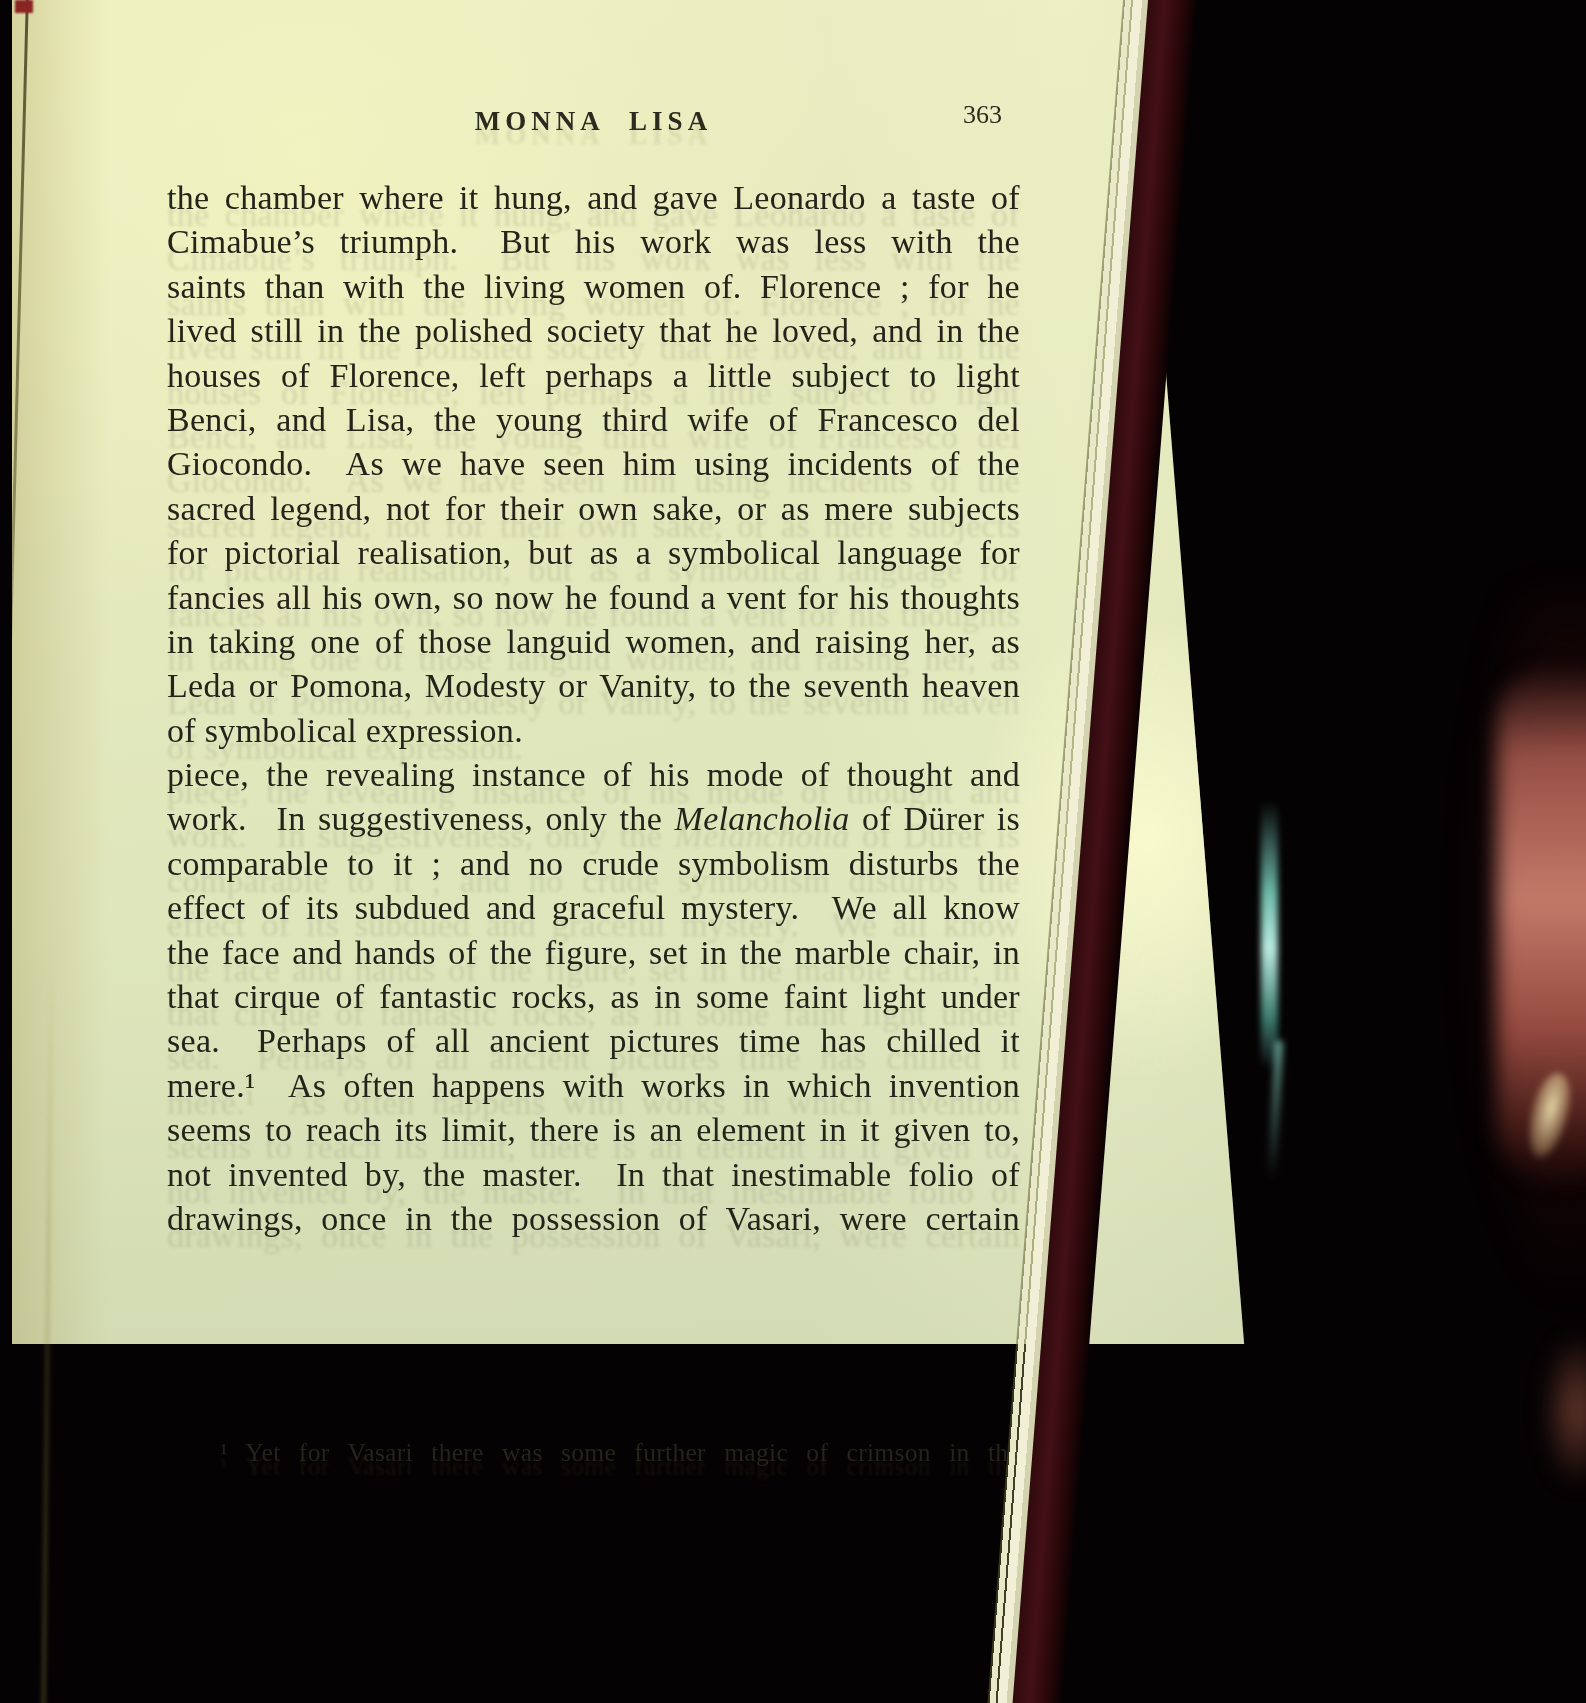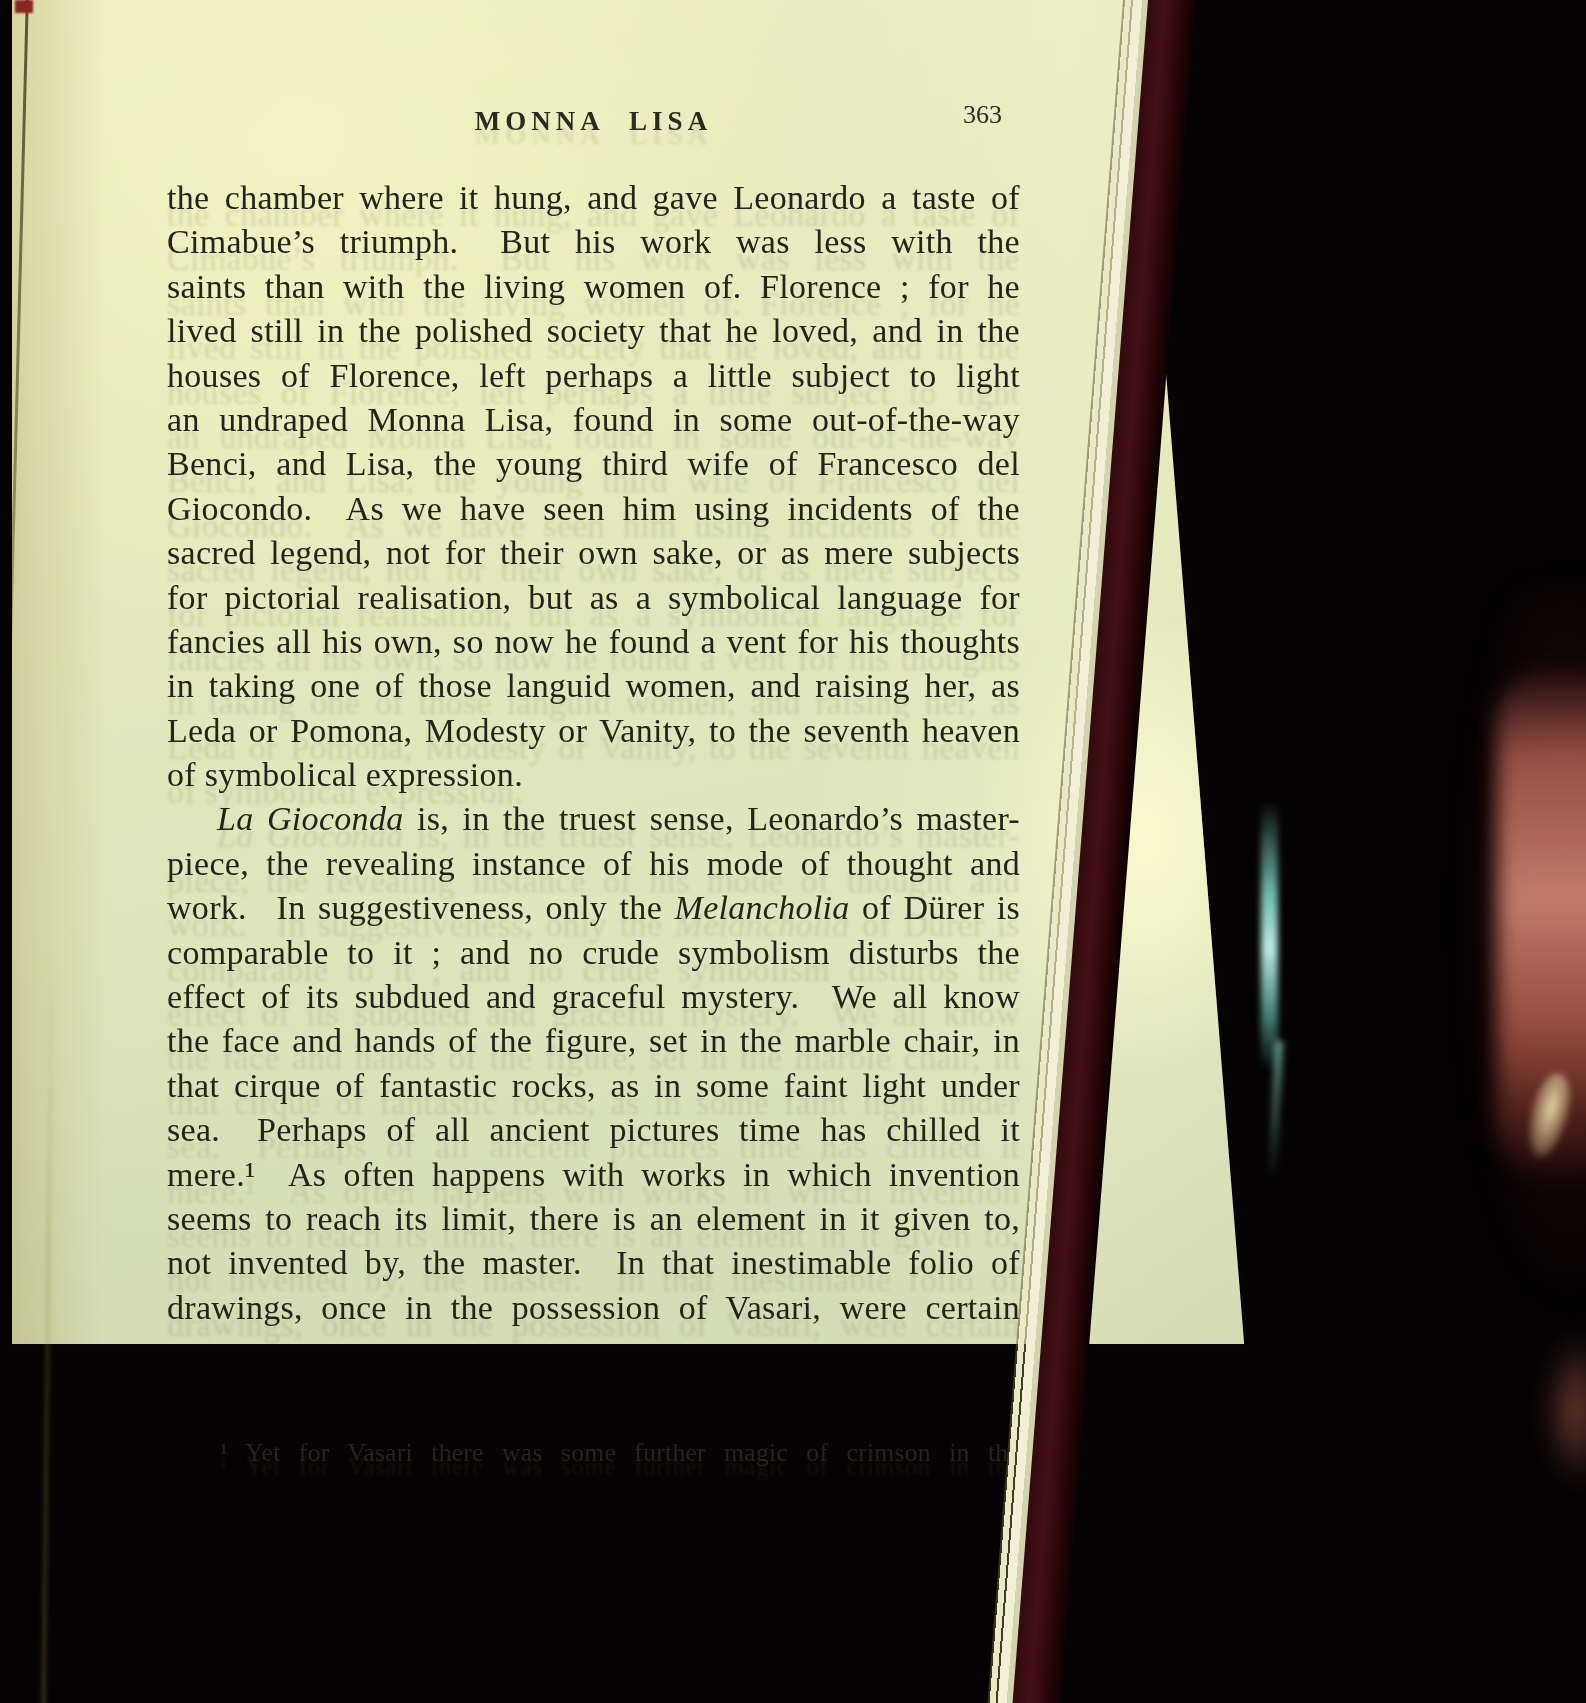--- a/index.html
+++ b/index.html
@@ -157,30 +157,28 @@
       <div class="header-row">
         <div class="running-header">MONNA LISA</div>
         <div class="page-number">363</div>
       </div>
       <div class="body-lines" id="body-lines">
           <div class="line j"><span>the chamber where it hung, and gave Leonardo a taste of</span></div>
           <div class="line j"><span>Cimabue’s triumph.  But his work was less with the</span></div>
           <div class="line j"><span>saints than with the living women of. Florence ; for he</span></div>
           <div class="line j"><span>lived still in the polished society that he loved, and in the</span></div>
           <div class="line j"><span>houses of Florence, left perhaps a little subject to light</span></div>
-          <div class="line j"><span>an undraped Monna Lisa, found in some out-of-the-way</span></div>
           <div class="line j"><span>Benci, and Lisa, the young third wife of Francesco del</span></div>
           <div class="line j"><span>Giocondo.  As we have seen him using incidents of the</span></div>
           <div class="line j"><span>sacred legend, not for their own sake, or as mere subjects</span></div>
           <div class="line j"><span>for pictorial realisation, but as a symbolical language for</span></div>
           <div class="line j"><span>fancies all his own, so now he found a vent for his thoughts</span></div>
           <div class="line j"><span>in taking one of those languid women, and raising her, as</span></div>
           <div class="line j"><span>Leda or Pomona, Modesty or Vanity, to the seventh heaven</span></div>
           <div class="line"><span>of symbolical expression.</span></div>
-          <div class="line j ind"><span class="it">La Gioconda</span><span> is, in the truest sense, Leonardo’s master-</span></div>
           <div class="line j"><span>piece, the revealing instance of his mode of thought and</span></div>
           <div class="line j"><span>work.  In suggestiveness, only the </span><span class="it">Melancholia</span><span> of Dürer is</span></div>
           <div class="line j"><span>comparable to it ; and no crude symbolism disturbs the</span></div>
           <div class="line j"><span>effect of its subdued and graceful mystery.  We all know</span></div>
           <div class="line j"><span>the face and hands of the figure, set in the marble chair, in</span></div>
           <div class="line j"><span>that cirque of fantastic rocks, as in some faint light under</span></div>
           <div class="line j"><span>sea.  Perhaps of all ancient pictures time has chilled it</span></div>
           <div class="line j"><span>mere.¹  As often happens with works in which invention</span></div>
           <div class="line j"><span>seems to reach its limit, there is an element in it given to,</span></div>
           <div class="line j"><span>not invented by, the master.  In that inestimable folio of</span></div>

